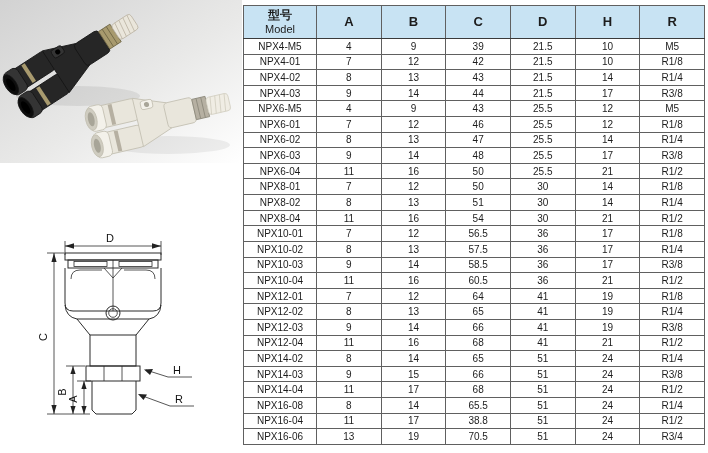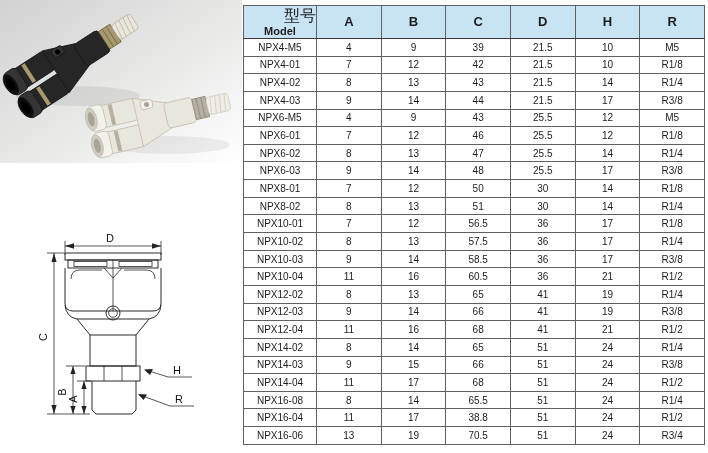--- a/index.html
+++ b/index.html
@@ -30,22 +30,22 @@
   table.spec { border-collapse:collapse; width:100%; height:100%; table-layout:fixed;
                border:1px solid #2f2f2f; }
   table.spec th, table.spec td {
     border:1px solid #606060; text-align:center; vertical-align:middle;
     padding:0; color:#1c1c1c; font-size:10px; line-height:1.1;
     white-space:nowrap; overflow:hidden;
   }
   table.spec thead th { background:#c8e3f3; height:33px; font-size:13px; font-weight:bold;
                         border-bottom:1.5px solid #3a3a3a; }
   th.model-h { font-size:12px; }
-  th.model-h .zh { display:block; font-size:16px; font-weight:normal;text-align:right; }
-  th.model-h .en { display:block; font-size:11px; font-weight:bold; }
+  th.model-h .zh { display:block; font-size:12px; font-weight:bold; }
+  th.model-h .en { display:block; font-size:11px; font-weight:normal; }
   tbody td { background:#ffffff; }
 </style>
 </head>
 <body>
 
 <div class="page">
 
   <div class="left-panel">
 
     <div class="photo-area">
@@ -261,36 +261,54 @@
           <tr>
             <td>NPX6-03</td>
             <td>9</td>
             <td>14</td>
             <td>48</td>
             <td>25.5</td>
             <td>17</td>
             <td>R3/8</td>
           </tr>
           <tr>
+            <td>NPX6-04</td>
+            <td>11</td>
+            <td>16</td>
+            <td>50</td>
+            <td>25.5</td>
+            <td>21</td>
+            <td>R1/2</td>
+          </tr>
+          <tr>
             <td>NPX8-01</td>
             <td>7</td>
             <td>12</td>
             <td>50</td>
             <td>30</td>
             <td>14</td>
             <td>R1/8</td>
           </tr>
           <tr>
             <td>NPX8-02</td>
             <td>8</td>
             <td>13</td>
             <td>51</td>
             <td>30</td>
             <td>14</td>
             <td>R1/4</td>
+          </tr>
+          <tr>
+            <td>NPX8-04</td>
+            <td>11</td>
+            <td>16</td>
+            <td>54</td>
+            <td>30</td>
+            <td>21</td>
+            <td>R1/2</td>
           </tr>
           <tr>
             <td>NPX10-01</td>
             <td>7</td>
             <td>12</td>
             <td>56.5</td>
             <td>36</td>
             <td>17</td>
             <td>R1/8</td>
           </tr>
@@ -315,20 +333,29 @@
           <tr>
             <td>NPX10-04</td>
             <td>11</td>
             <td>16</td>
             <td>60.5</td>
             <td>36</td>
             <td>21</td>
             <td>R1/2</td>
           </tr>
           <tr>
+            <td>NPX12-01</td>
+            <td>7</td>
+            <td>12</td>
+            <td>64</td>
+            <td>41</td>
+            <td>19</td>
+            <td>R1/8</td>
+          </tr>
+          <tr>
             <td>NPX12-02</td>
             <td>8</td>
             <td>13</td>
             <td>65</td>
             <td>41</td>
             <td>19</td>
             <td>R1/4</td>
           </tr>
           <tr>
             <td>NPX12-03</td>

